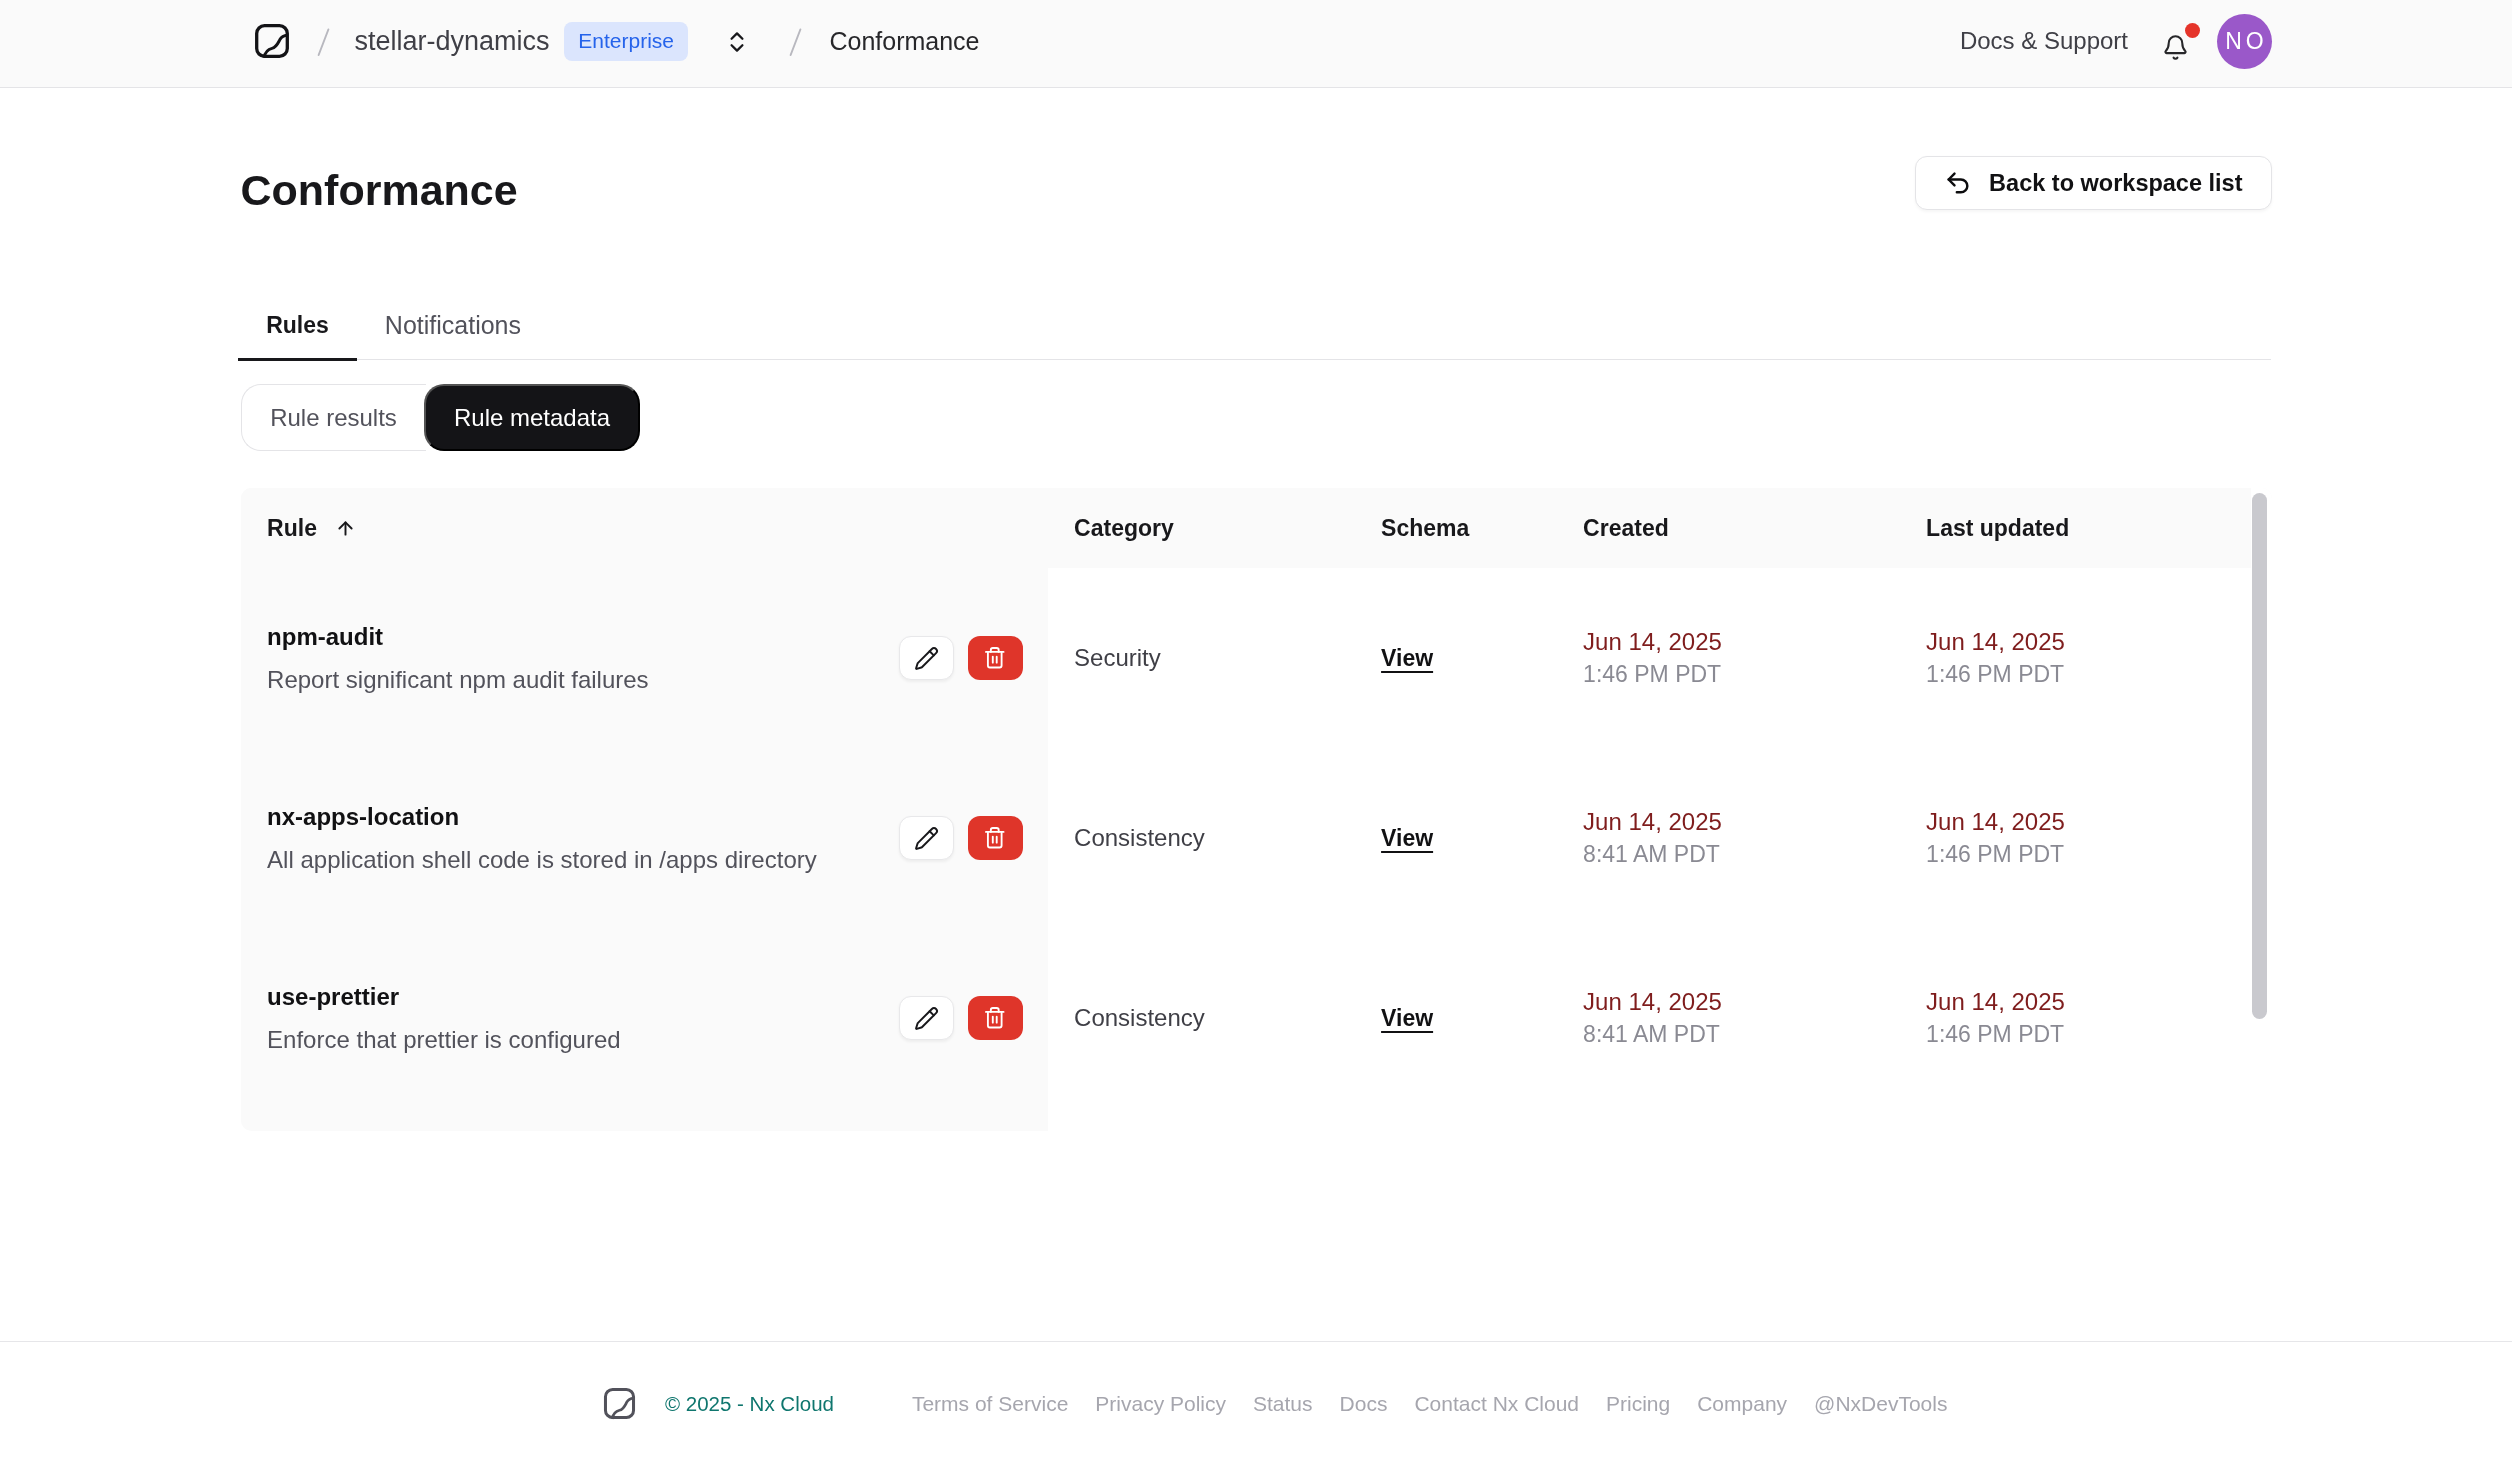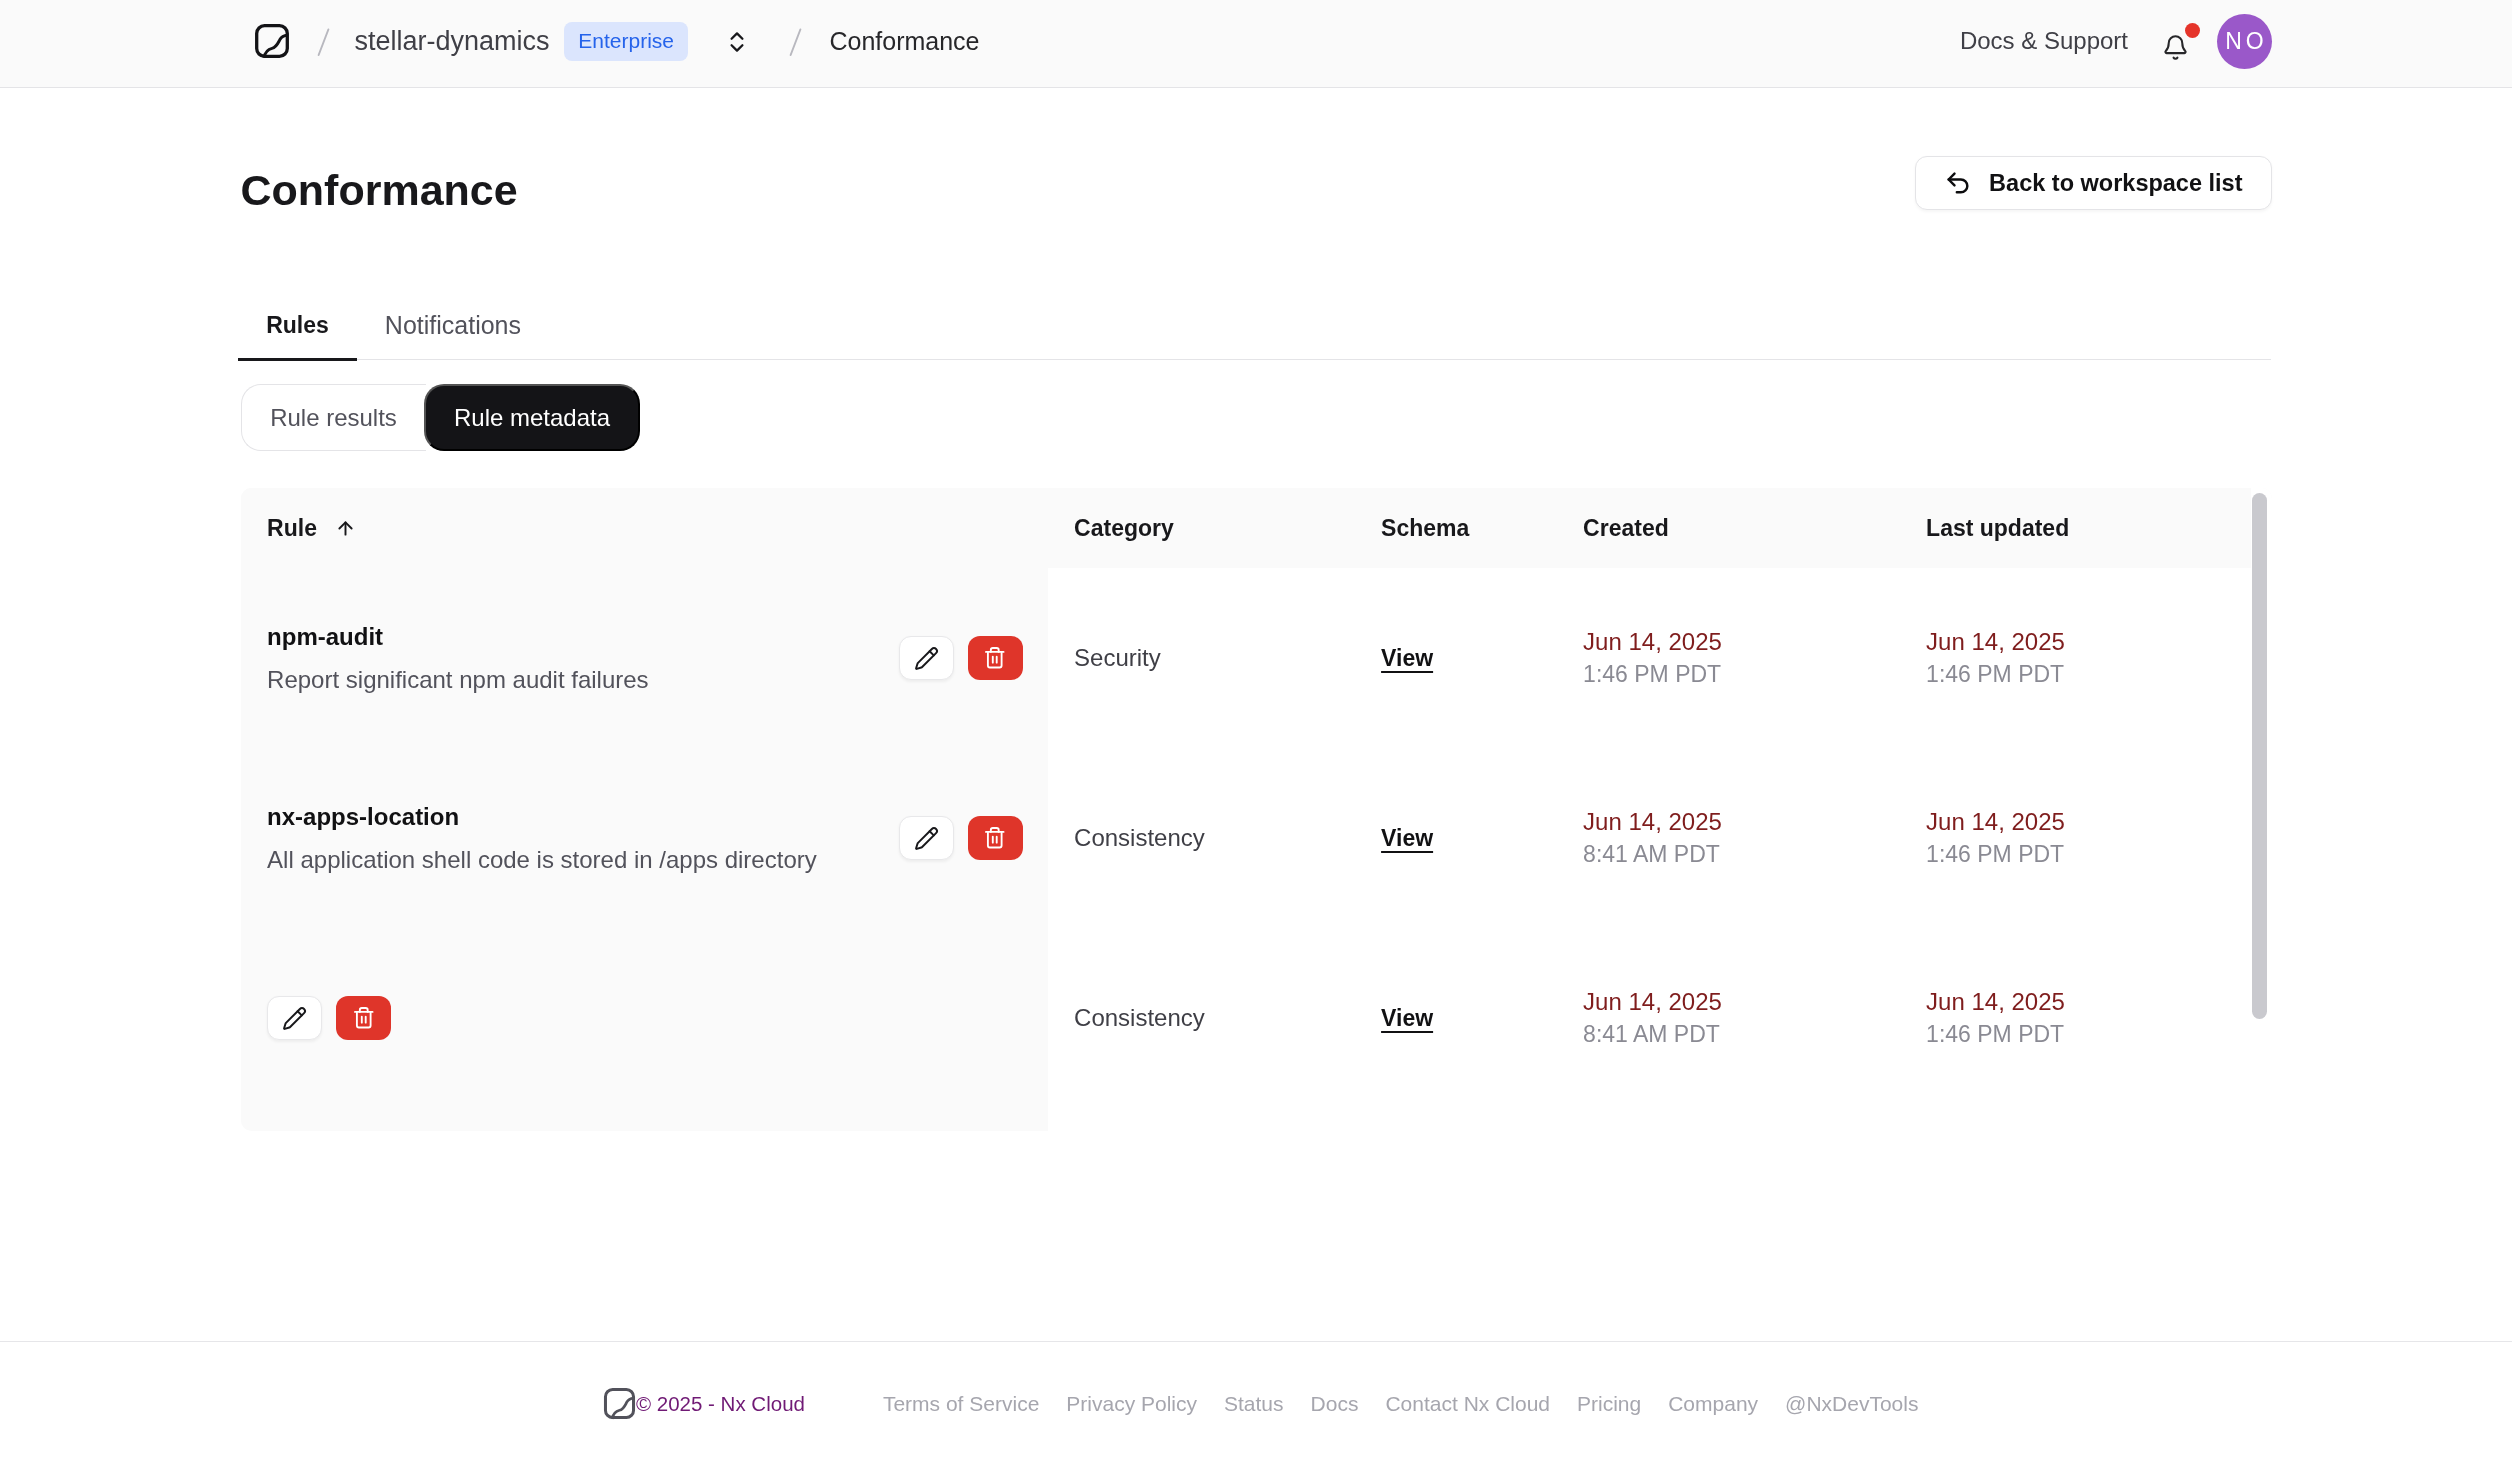--- a/index.html
+++ b/index.html
@@ -96,21 +96,21 @@
   .date-main { font-size:24px; color:#7f1d1d; line-height:29px; }
   .date-sub { font-size:23px; color:#8a8a93; line-height:29px; margin-top:4.6px; }
   .sb-track { position:absolute; top:0; right:0; bottom:0; width:21px; background:#ffffff; }
   .sb-thumb { position:absolute; left:1.5px; top:5.3px; width:15px; height:526px; border-radius:7.6px; background:#c9c9ce; }
   
   .footer {
     margin-top:210px; height:128px; padding-bottom:3.8px; border-top:1.5px solid #e6e6e9;
     display:flex; align-items:center;
   }
   .f-logo { margin-left:603px; width:33px; height:33px; display:block; }
-  .f-copy { font-size:20.5px; color:#701a75; }
+  .f-copy { margin-left:29px; font-size:20.5px; color:#0f766e; }
   .f-links { margin-left:78px; display:flex; gap:27px; }
   .f-link { font-size:21px; color:#a6a6ae; cursor:pointer; }
 </style>
 </head>
 <body>
 
 <header class="topbar">
   <span>
     <svg class="brand-logo" viewBox="0 0 24 24" fill="none" stroke="#131316" stroke-width="2.2">
       <rect x="1.8" y="1.8" width="20.4" height="20.4" rx="5.2"></rect>
@@ -247,20 +247,24 @@
           <div class="date-main">Jun 14, 2025</div>
           <div class="date-sub">8:41 AM PDT</div>
         </div>
         <div class="td">
           <div class="date-main">Jun 14, 2025</div>
           <div class="date-sub">1:46 PM PDT</div>
         </div>
       </div>
     <div class="trow" id="row2">
         <div class="td rule-cell">
+          <div>
+            <div class="rule-name">use-prettier</div>
+            <div class="rule-desc">Enforce that prettier is configured</div>
+          </div>
           <div class="rule-actions">
             <button class="icon-btn edit-btn">
               <svg width="25" height="25" viewBox="0 0 24 24" fill="none" stroke="#18181b" stroke-width="1.9" stroke-linecap="round" stroke-linejoin="round">
                 <path d="M21.174 6.812a1 1 0 0 0-3.986-3.987L3.842 16.174a2 2 0 0 0-.5.83l-1.321 4.352a.5.5 0 0 0 .623.622l4.353-1.32a2 2 0 0 0 .83-.497z"></path>
                 <path d="m15 5 4 4"></path>
               </svg>
             </button>
             <button class="icon-btn del-btn">
               <svg width="23.5" height="23.5" viewBox="0 0 24 24" fill="none" stroke="#ffffff" stroke-width="1.9" stroke-linecap="round" stroke-linejoin="round">
                 <path d="M3 6h18"></path>

